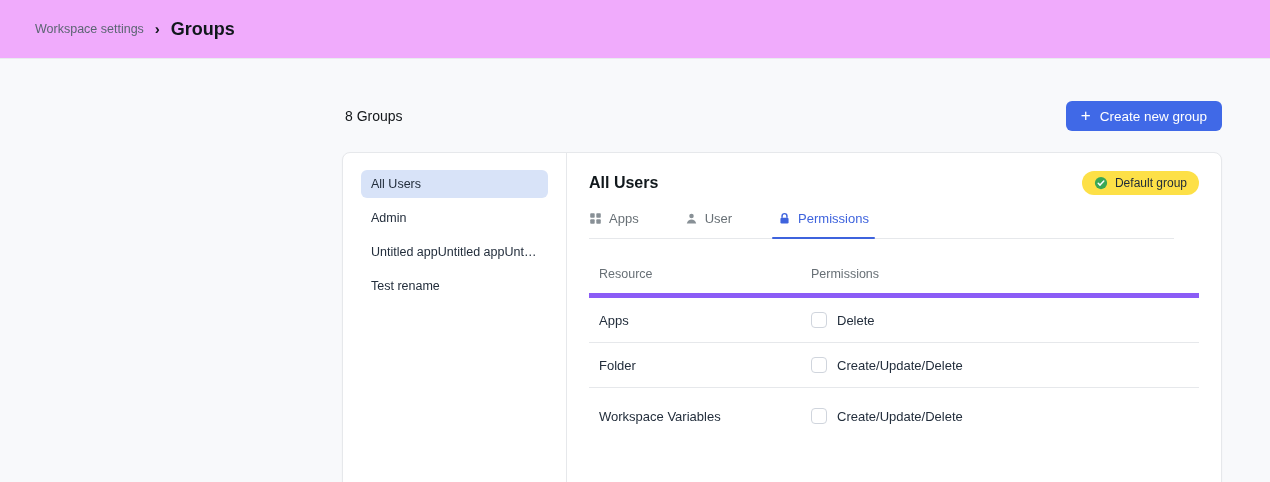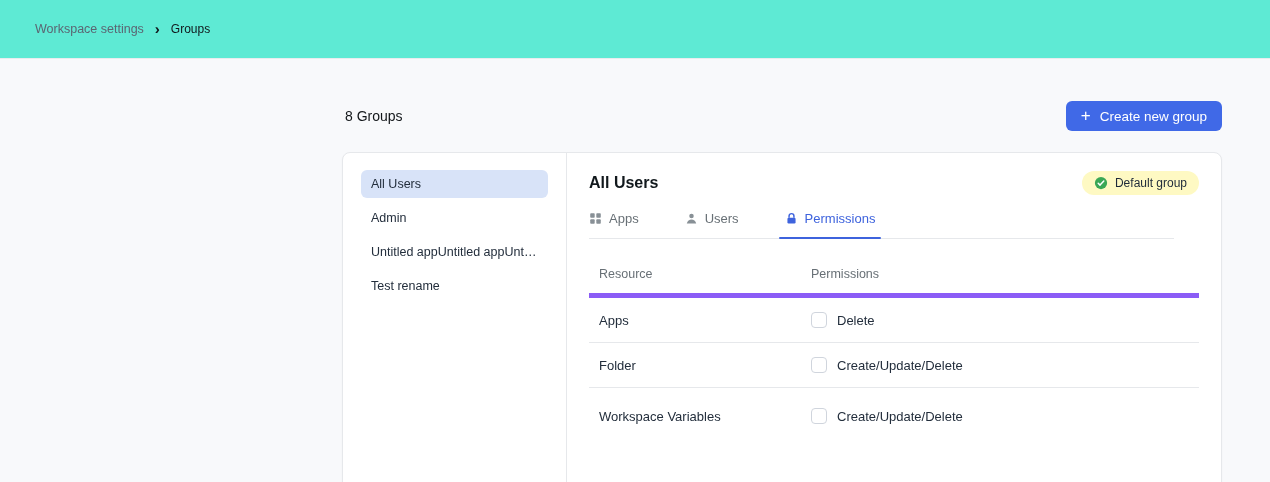--- a/index.html
+++ b/index.html
@@ -5,28 +5,28 @@
   * { margin:0; padding:0; box-sizing:border-box; }
   html,body { width:1270px; height:482px; overflow:hidden; }
   body {
     font-family:"Liberation Sans", sans-serif;
     background:#f8f9fb;
     color:#232e3c;
   }
 
   
   .topbar {
-    height:59px; background:#5eead4;
+    height:59px; background:#f0abfc;
     border-bottom:1px solid #e9ecef;
     display:flex; align-items:center; padding-left:35px;
   }
   .breadcrumb { display:flex; align-items:center; gap:11px; }
   .crumb-link { font-size:12.5px; color:#5b6572; cursor:pointer; }
   .crumb-chev { font-size:15px; font-weight:600; color:#11181c; line-height:1; margin-top:-2px; }
-  .crumb-current { font-size:12px; font-weight:400; color:#11181c; }
+  .crumb-current { font-size:18px; font-weight:700; color:#11181c; }
 
   
   .container { margin-left:342px; width:880px; }
 
   .toolbar-row {
     margin-top:42px; height:30px;
     display:flex; justify-content:space-between; align-items:center;
   }
   .groups-count { font-size:14px; font-weight:500; color:#121619; padding-left:3px; }
   .primary-btn {
@@ -57,21 +57,21 @@
     white-space:nowrap; overflow:hidden; text-overflow:ellipsis;
   }
   .group-item.selected { background:#d8e3f8; }
 
   
   .group-detail { flex:1; padding:18px 24px 0 22px; }
   .detail-header { display:flex; justify-content:space-between; align-items:center; }
   .detail-title { font-size:16px; font-weight:700; color:#11181c; }
   .badge {
     display:flex; align-items:center; gap:7px;
-    background:#fef9c3; border-radius:999px; padding:5px 12px;
+    background:#fde047; border-radius:999px; padding:5px 12px;
     font-size:12px; color:#1d2939;
   }
   .badge svg { display:block; }
 
   
   .tabs {
     display:flex; gap:46px; margin-top:16px; width:585px;
     border-bottom:1px solid #e6e8eb;
   }
   .tab {
@@ -167,21 +167,21 @@
           </span>
           <span>Apps</span>
         </div>
         <div class="tab">
           <span>
             <svg width="13" height="13" viewBox="0 0 16 16" fill="#889096">
                 <circle cx="8" cy="4.8" r="2.8"></circle>
                 <path d="M2.2 14c.8-3.2 3.1-4.8 5.8-4.8s5 1.6 5.8 4.8z"></path>
               </svg>
           </span>
-          <span>Users</span>
+          <span>User</span>
         </div>
         <div class="tab active">
           <span>
             <svg width="13" height="13" viewBox="0 0 16 16">
                 <path d="M5 7V5a3 3 0 0 1 6 0v2" fill="none" stroke="#3E63DD" stroke-width="1.8"></path>
                 <rect x="3" y="7" width="10" height="7" rx="1.5" fill="#3E63DD"></rect>
               </svg>
           </span>
           <span>Permissions</span>
         </div>

